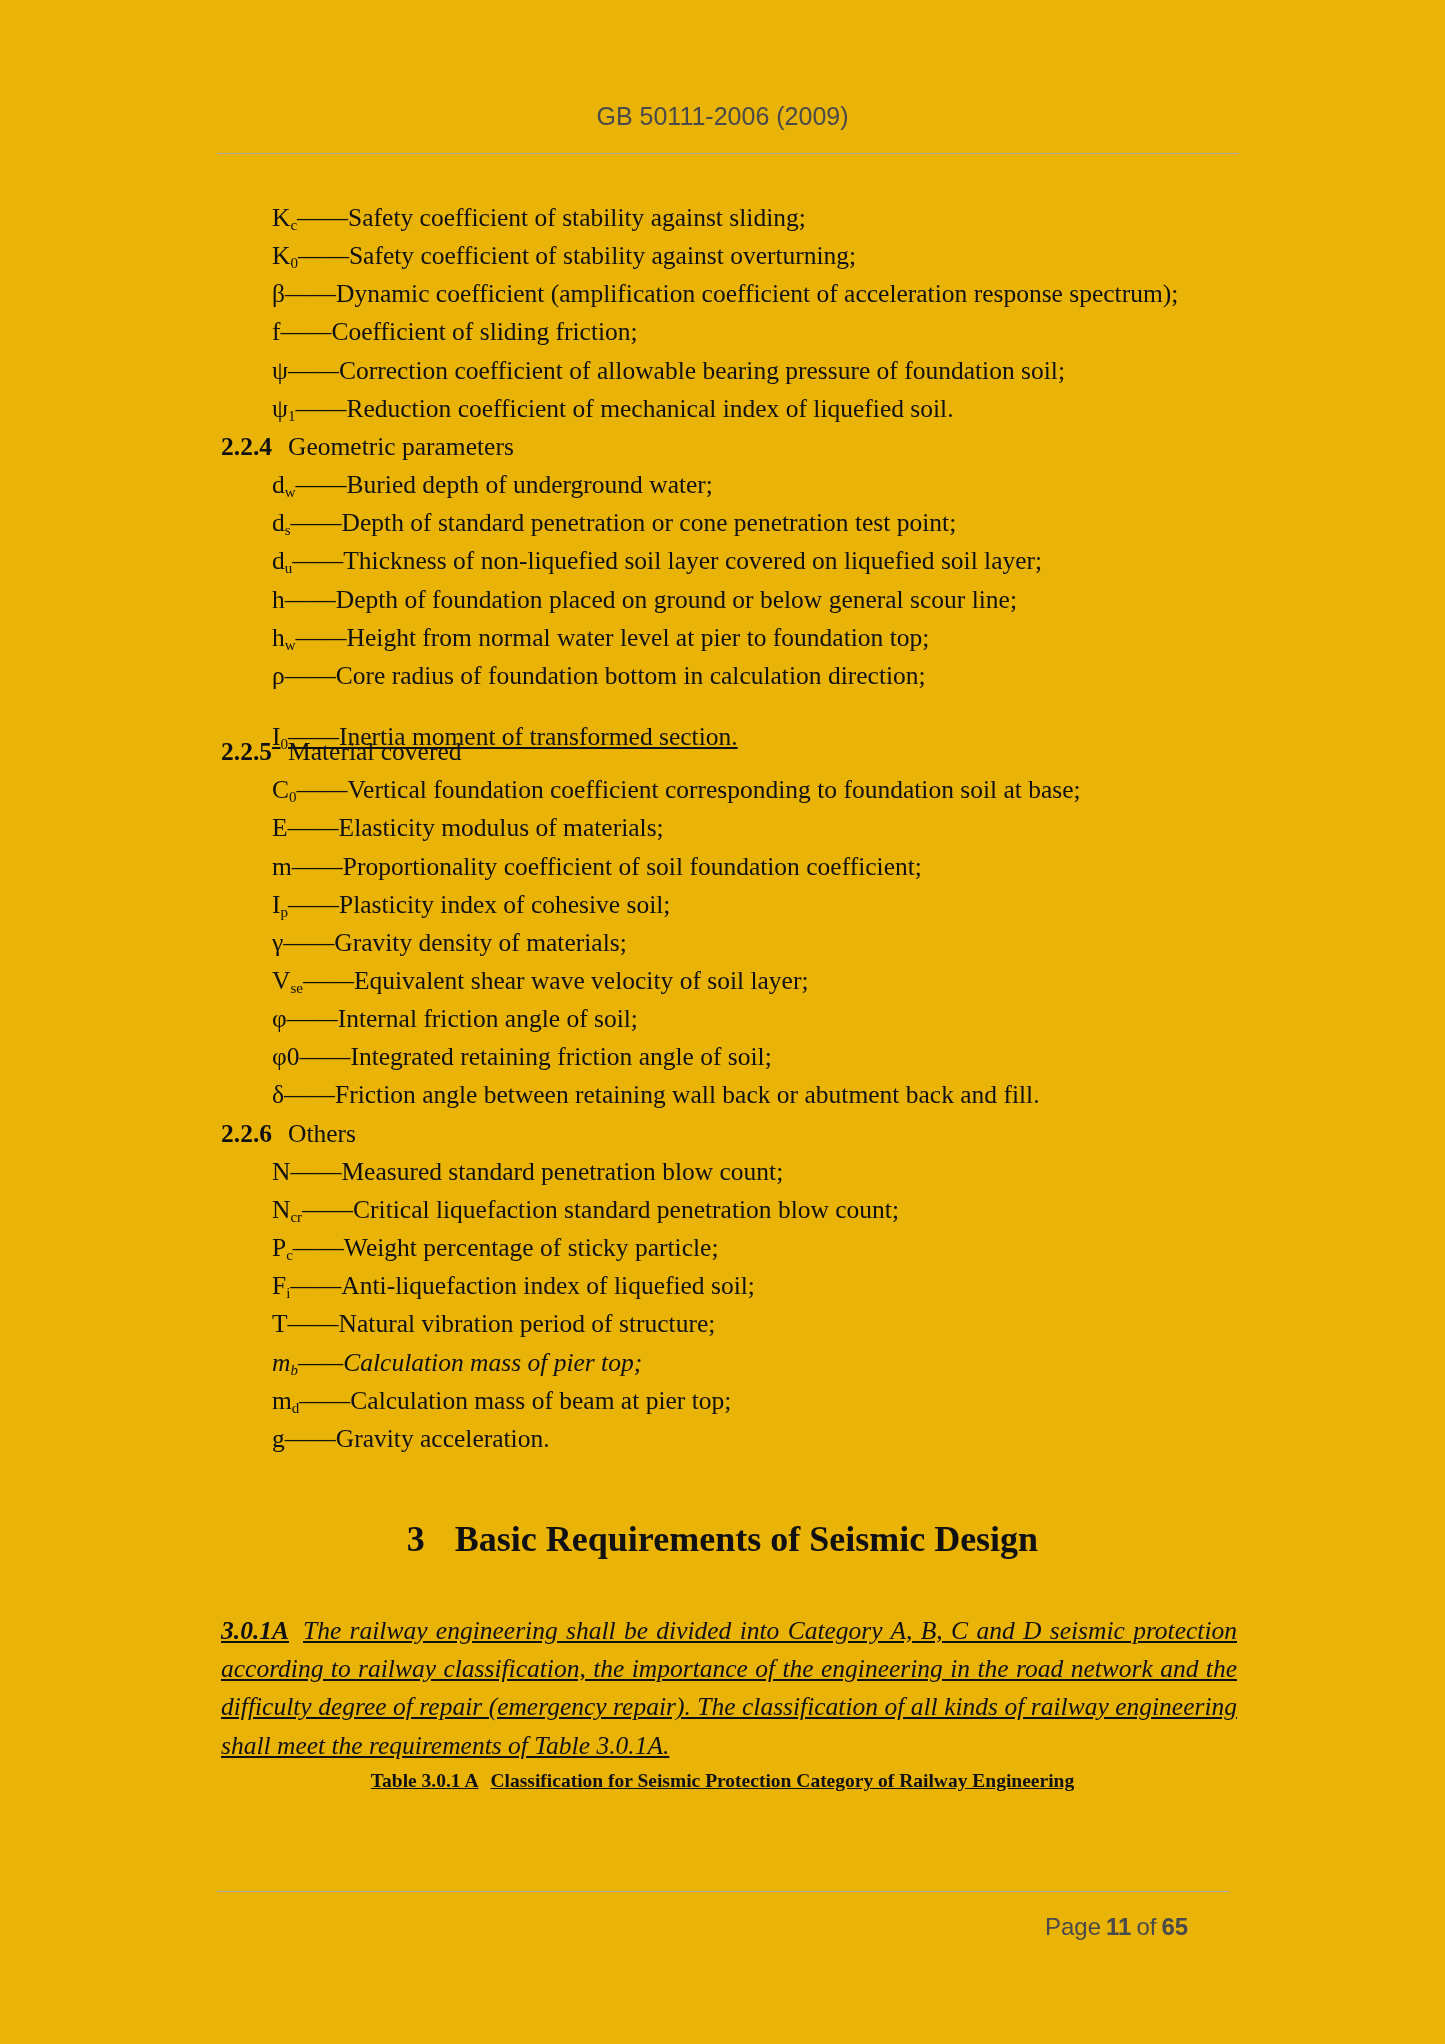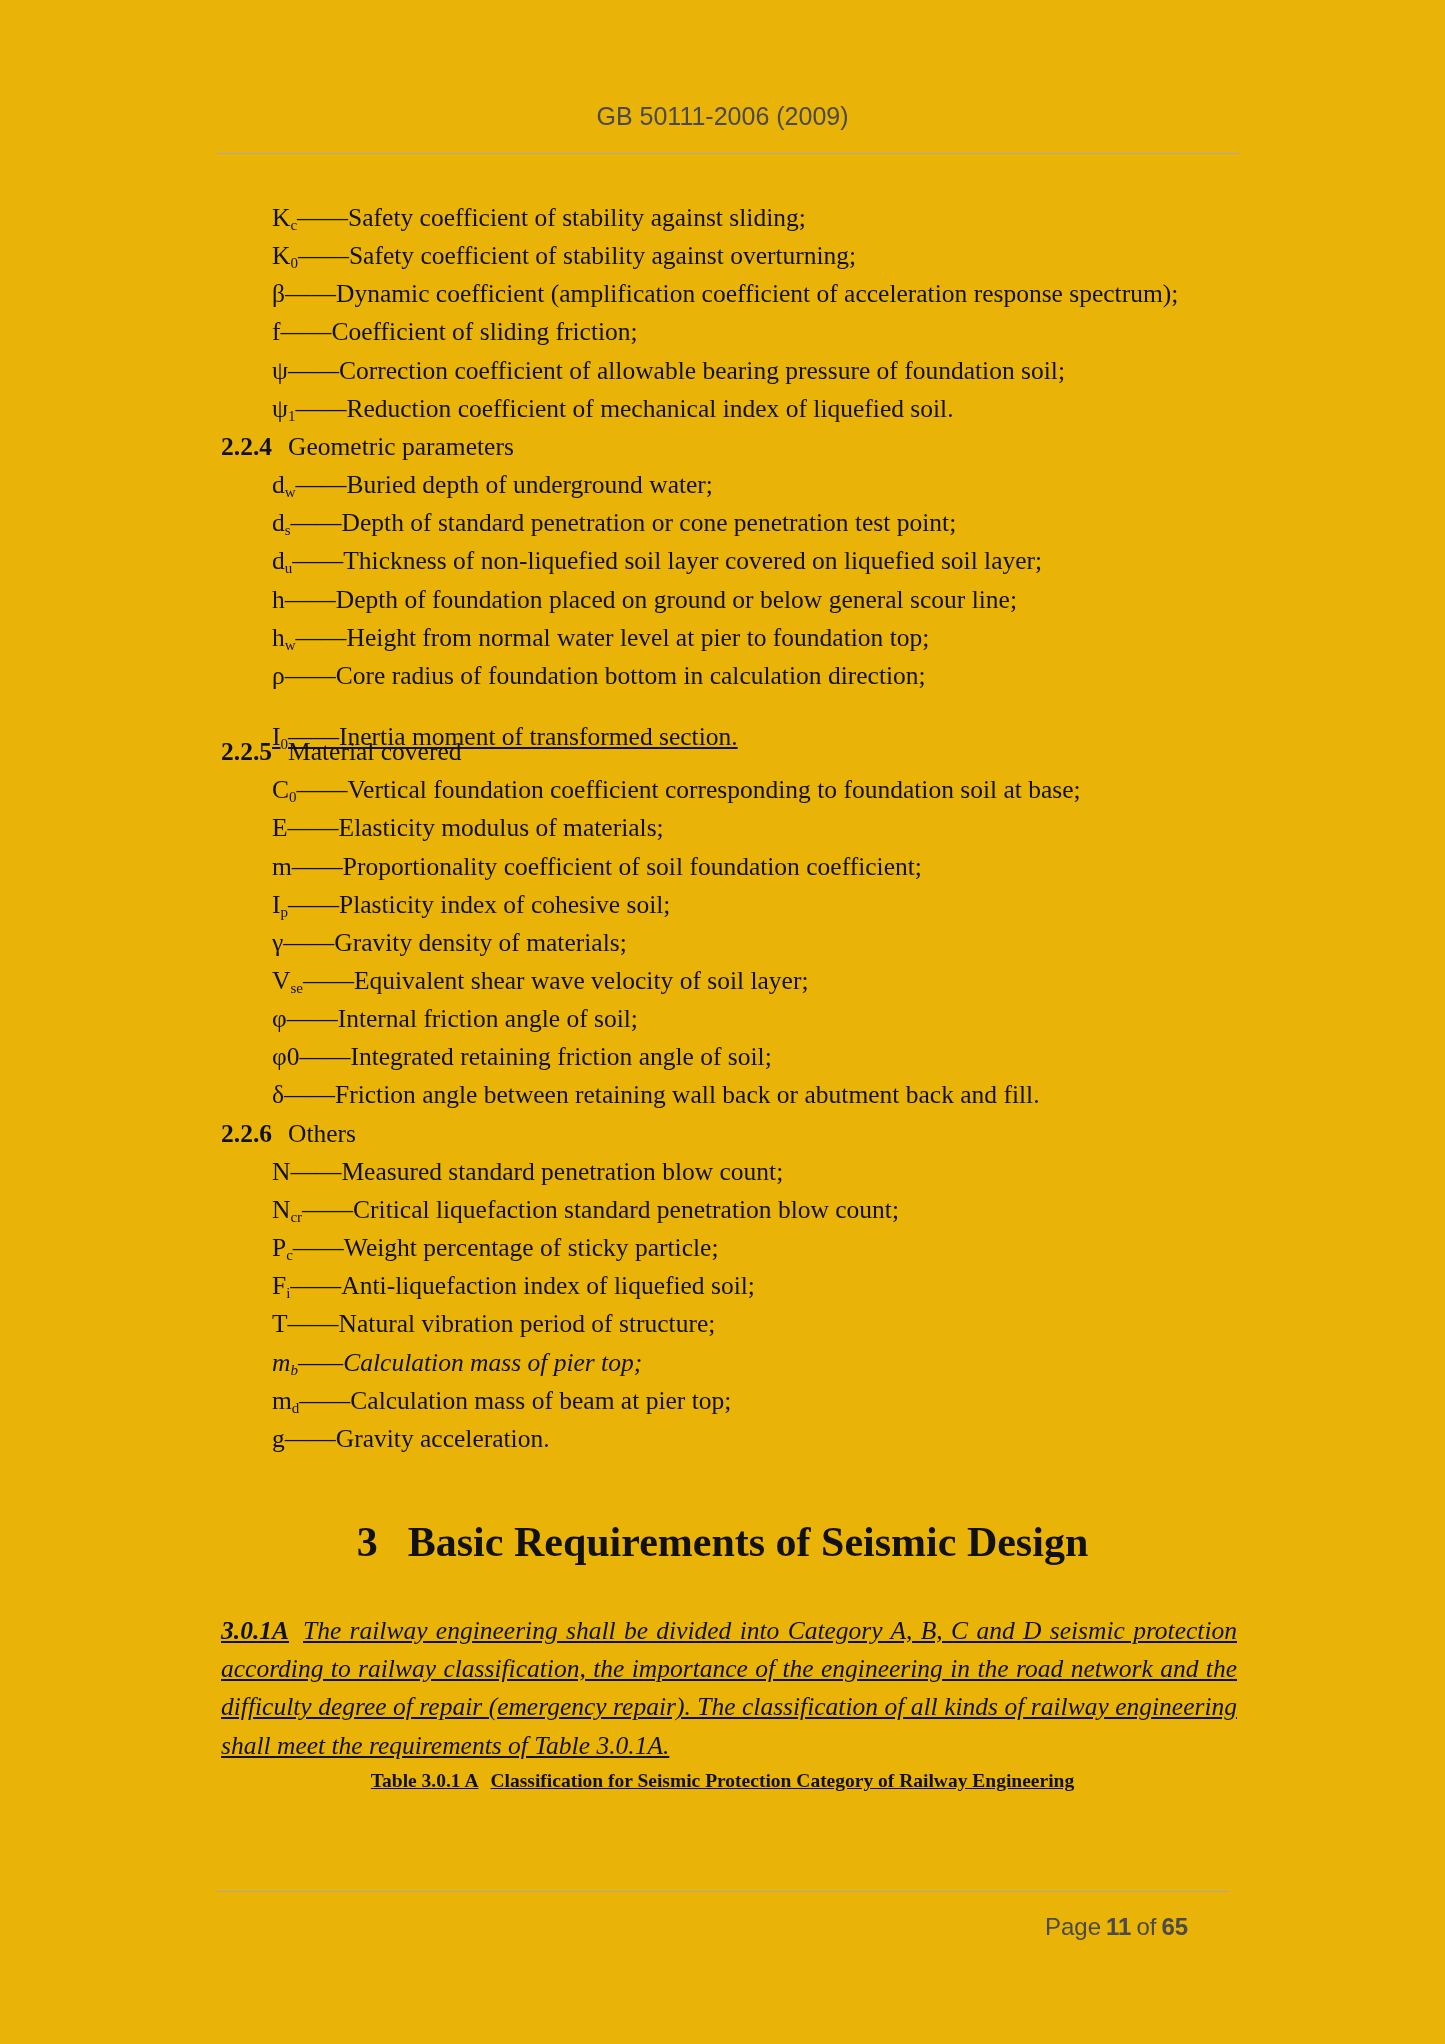--- a/index.html
+++ b/index.html
@@ -11,21 +11,21 @@
     }
     .header-rule { position: absolute; left: 217px; width: 1022px; top: 153px; height: 0; border-top: 1.5px solid #a8a8a8; }
     .body-text { font-family: "Liberation Serif", serif; color: #111; font-size: 25.5px; }
     .line { position: absolute; white-space: nowrap; line-height: 30px; }
     .term { left: 272px; }
     .section { left: 221px; }
     .section .num { font-weight: bold; margin-right: 16px; }
     sub { font-size: 15px; vertical-align: -4px; line-height: 0; }
     .chapter {
       position: absolute; left: 0; width: 1445px; top: 1518px; text-align: center;
-      font-family: "Liberation Serif", serif; font-weight: bold; font-size: 42px; color: #111;
+      font-family: "Liberation Serif", serif; font-weight: bold; font-size: 36px; color: #111;
     }
     .chapter .num { margin-right: 30px; }
     .clause {
       position: absolute; left: 221px; width: 1016px; top: 1612px;
       font-family: "Liberation Serif", serif; font-size: 25.5px; color: #111;
       line-height: 38.2px; text-align: justify; text-decoration: underline; font-style: italic;
     }
     .clause .num { font-weight: bold; margin-right: 14px; }
     .table-caption {
       position: absolute; left: 0; width: 1445px; top: 1770px; text-align: center;

